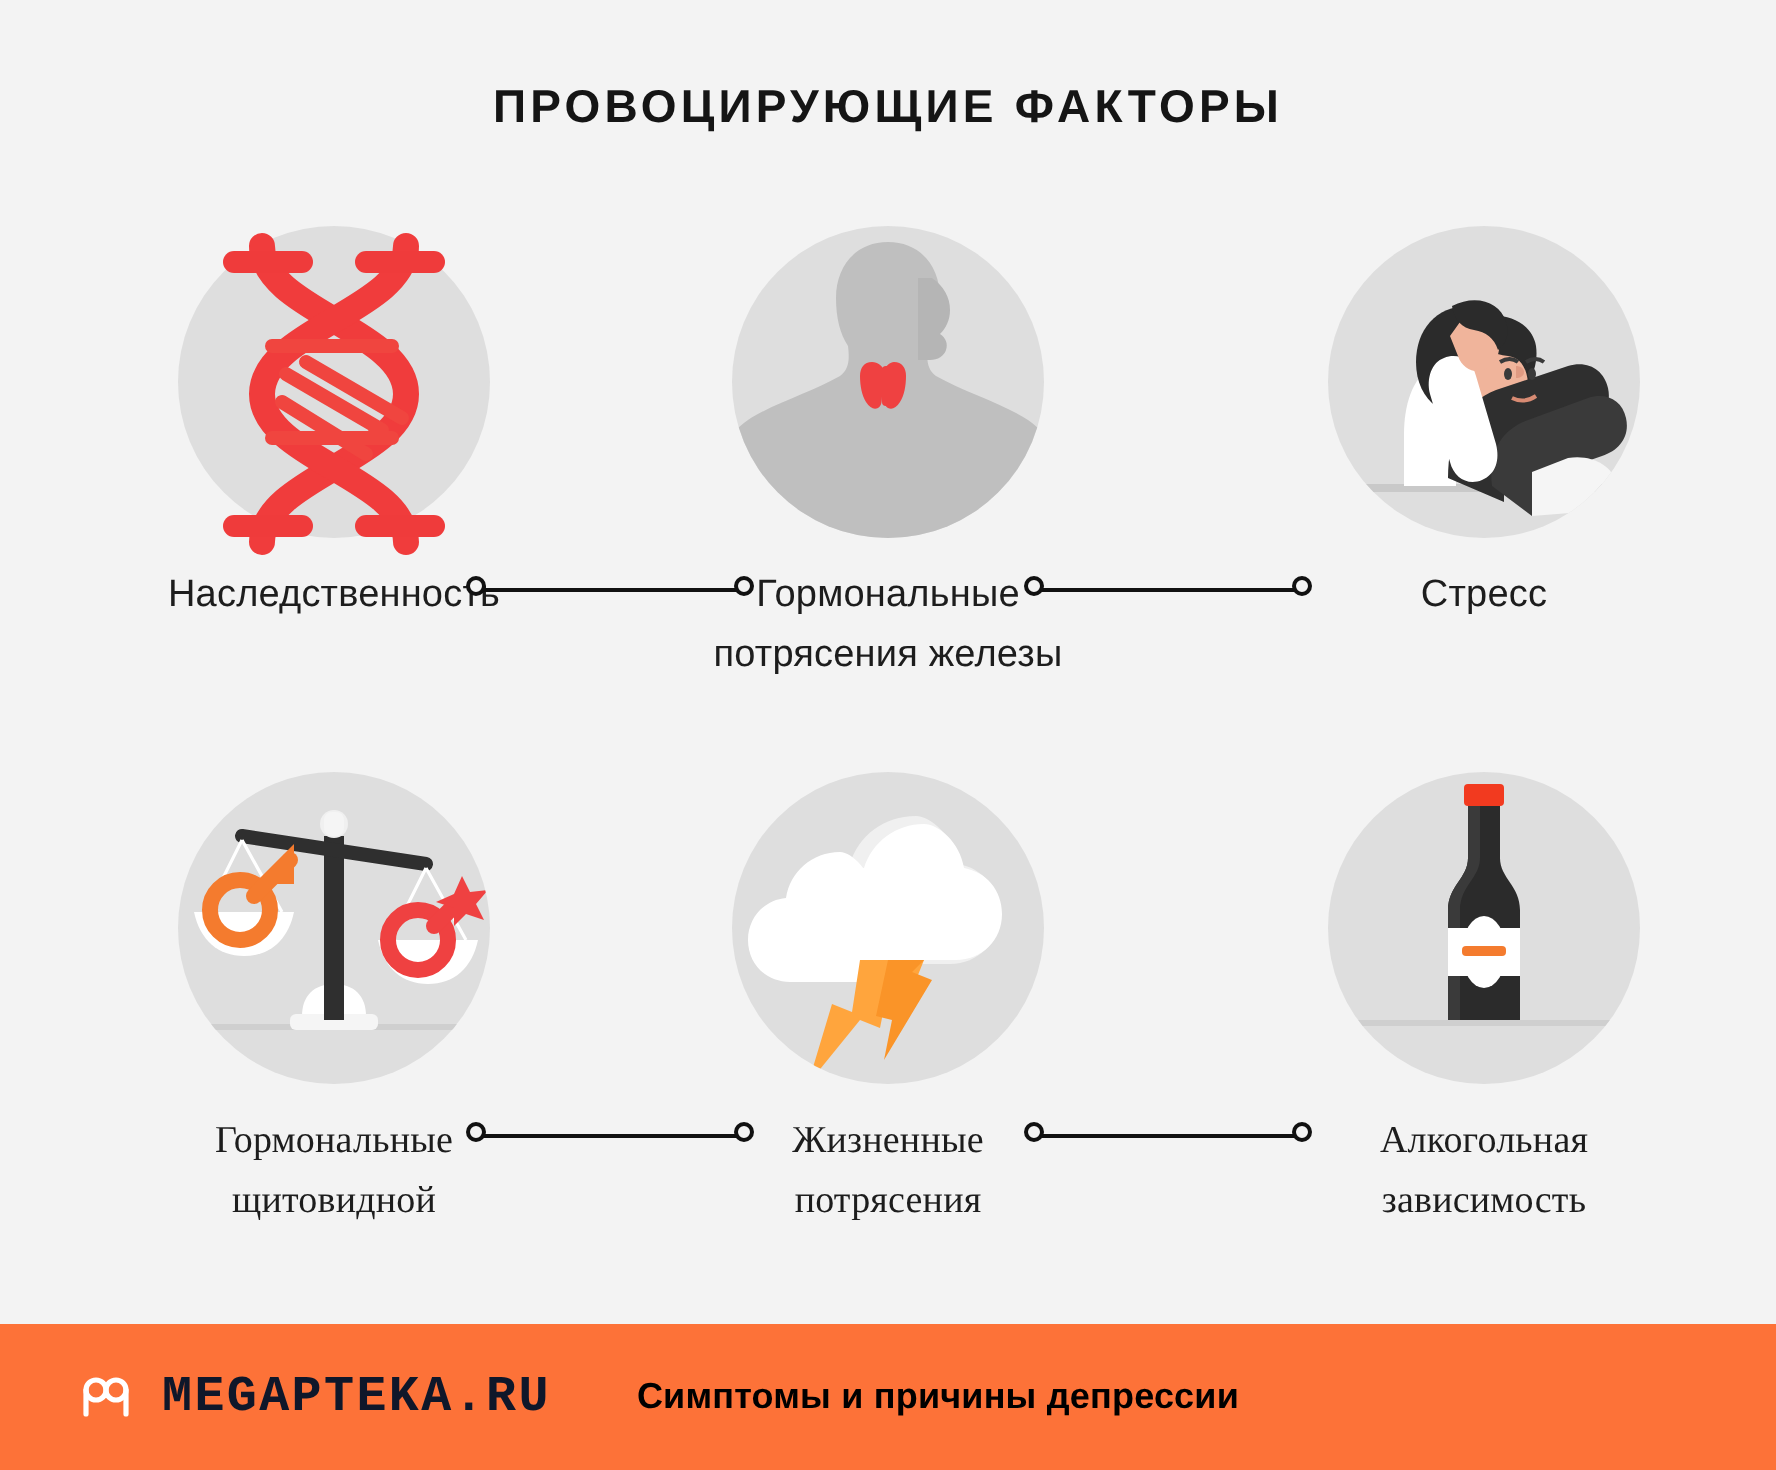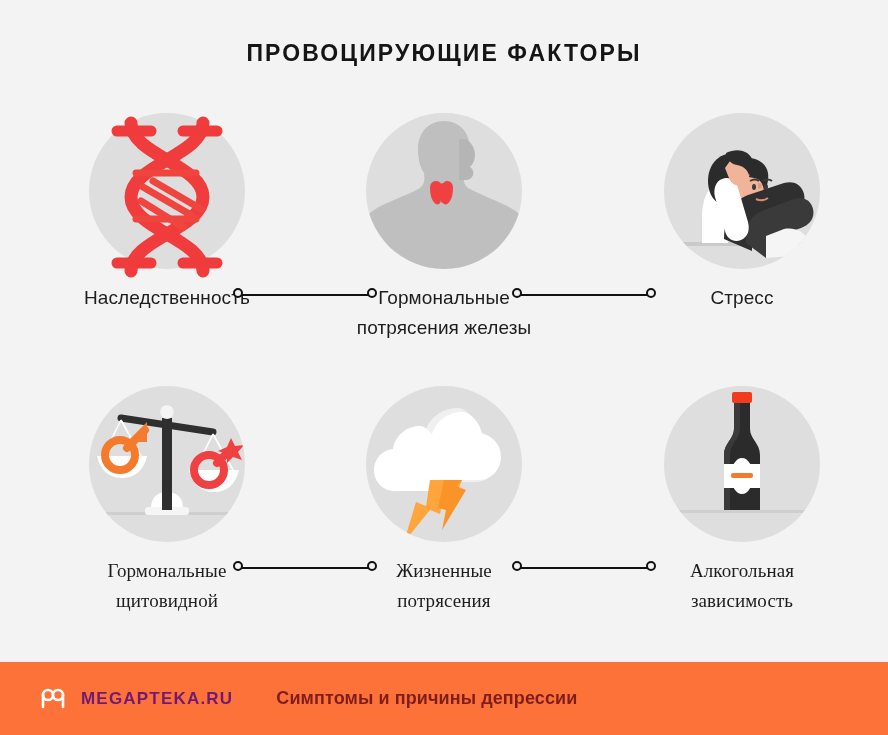--- a/index.html
+++ b/index.html
@@ -141,27 +141,28 @@
     display: flex;
     align-items: center;
     margin-left: 38px;
   }
   .brand-mark {
     width: 30px;
     height: 30px;
     margin-right: 13px;
   }
   .brand-name {
-    color: #701a75;
-    font-size: 17px;
+    color: #0f172a;
+    font-size: 25px;
     font-weight: bold;
     letter-spacing: 1.2px;
+    font-family: Liberation Mono, monospace;
   }
   .tagline {
-    color: #7f1d1d;
+    color: #000000;
     font-size: 18px;
     font-weight: bold;
     margin-left: 43px;
     letter-spacing: 0.1px;
   }
 </style>
 </head>
 <body>
 
 <div class="page">

